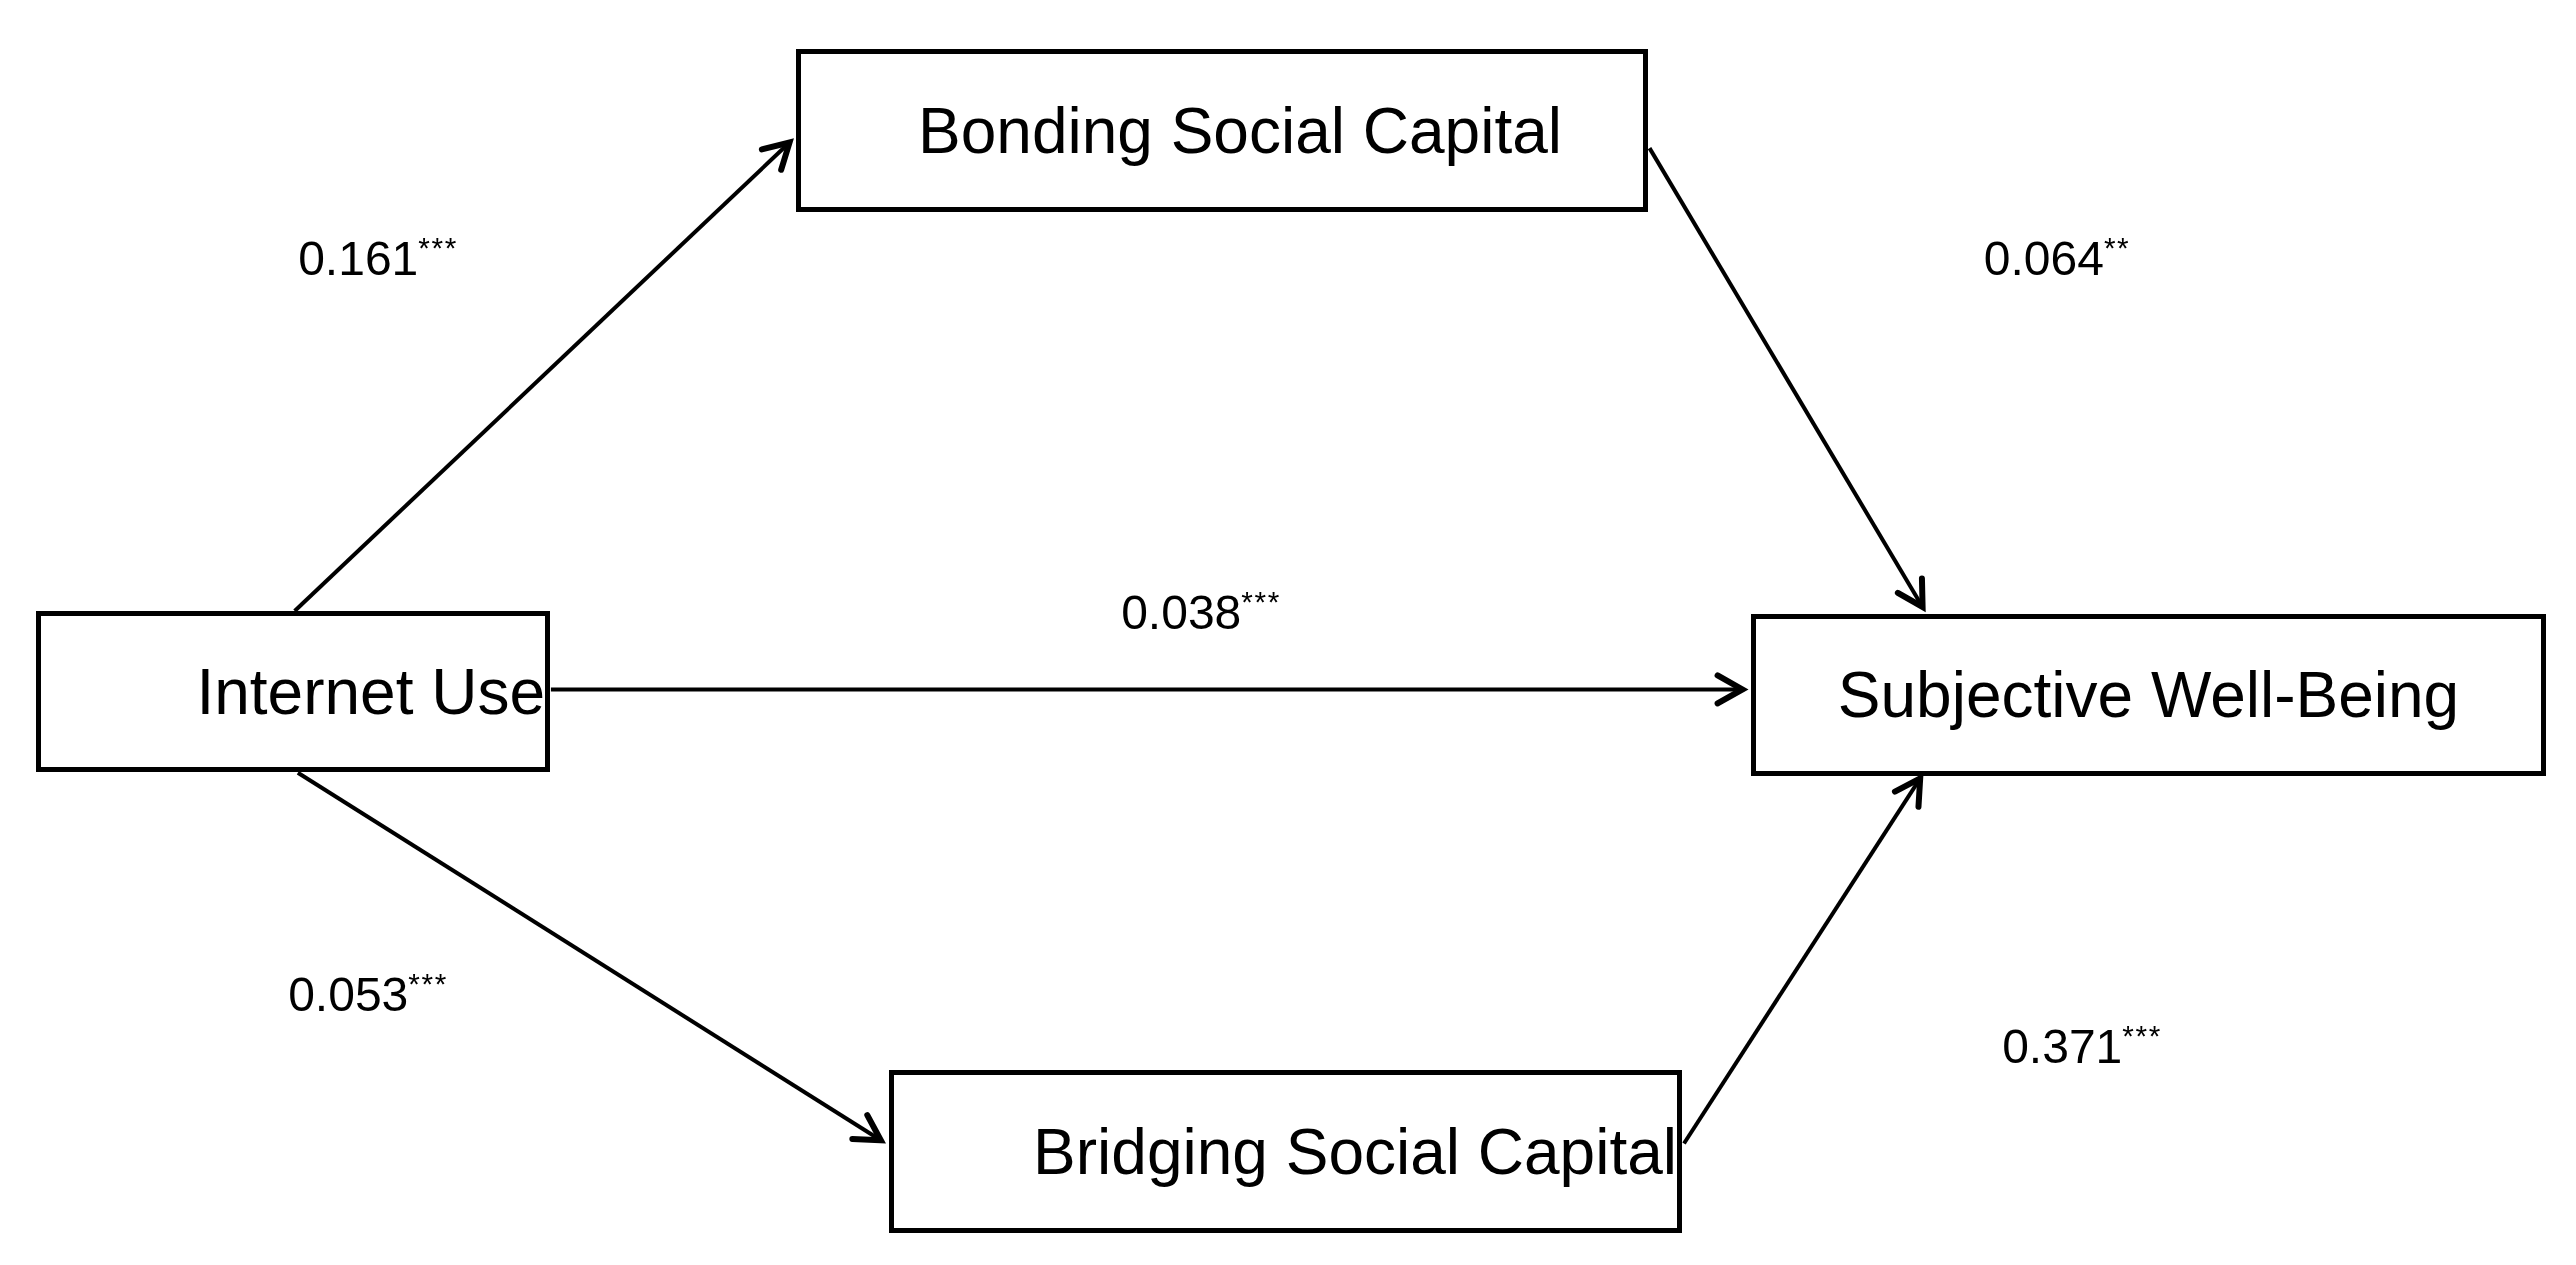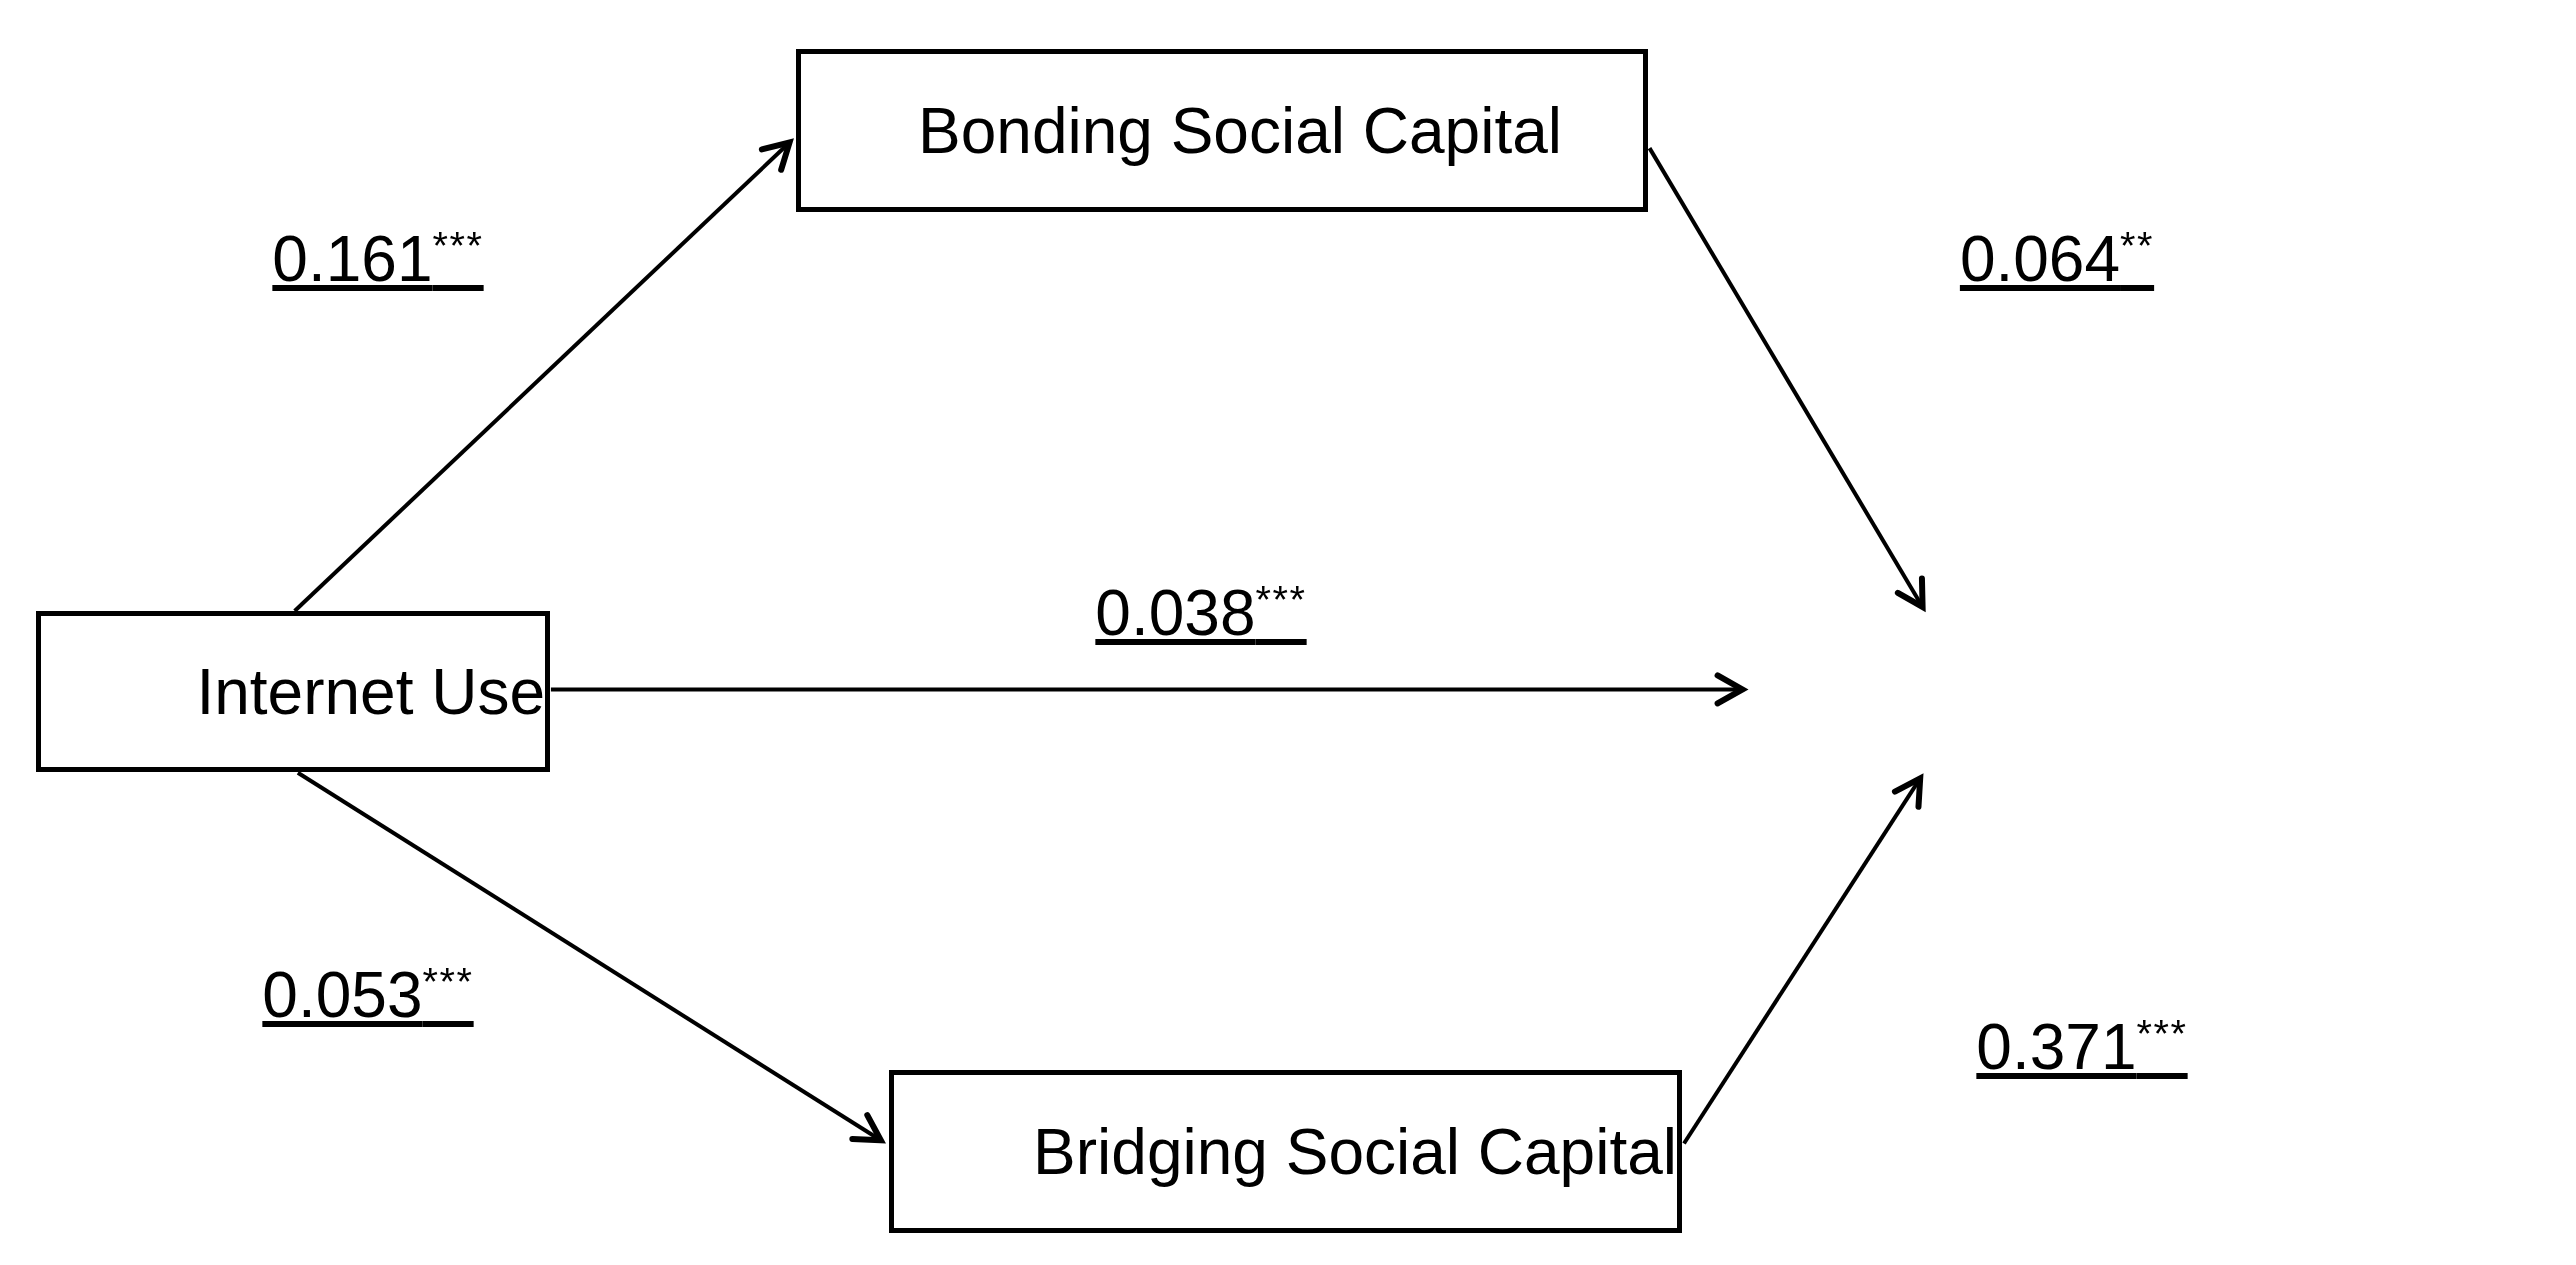--- a/index.html
+++ b/index.html
@@ -41,24 +41,23 @@
     align-items: center;
     justify-content: center;
     font-size: 64px;
     line-height: 1;
     white-space: nowrap;
     text-align: center;
   }
   .coef {
     position: absolute;
     transform: translate(-50%, -50%);
-    font-size: 64px;
+    font-size: 48px;
     line-height: 1;
     white-space: nowrap;
-    text-decoration: underline;
   }
   .coef sup {
     font-size: 62%;
     line-height: 0;
     vertical-align: super;
     letter-spacing: 1.6px;
   }
 </style>
 </head>
 <body>
@@ -83,20 +82,23 @@
   </div>
 
   <div class="node" style="left:796px; top:49px; width:852px; height:163px;padding-left:36px;">
     <span>Bonding Social Capital</span>
   </div>
 
   <div class="node" style="left:889px; top:1070px; width:793px; height:163px;justify-content:flex-end;">
     <span>Bridging Social Capital</span>
   </div>
 
+  <div class="node" style="left:1751px; top:614px; width:795px; height:162px;">
+    <span>Subjective Well-Being</span>
+  </div>
 
   <div class="coef" style="left:378px; top:259px;">
     <span>0.161</span><sup>***</sup>
   </div>
 
   <div class="coef" style="left:2057px; top:259px;">
     <span>0.064</span><sup>**</sup>
   </div>
 
   <div class="coef" style="left:1201px; top:605px;margin-top:8px;">

